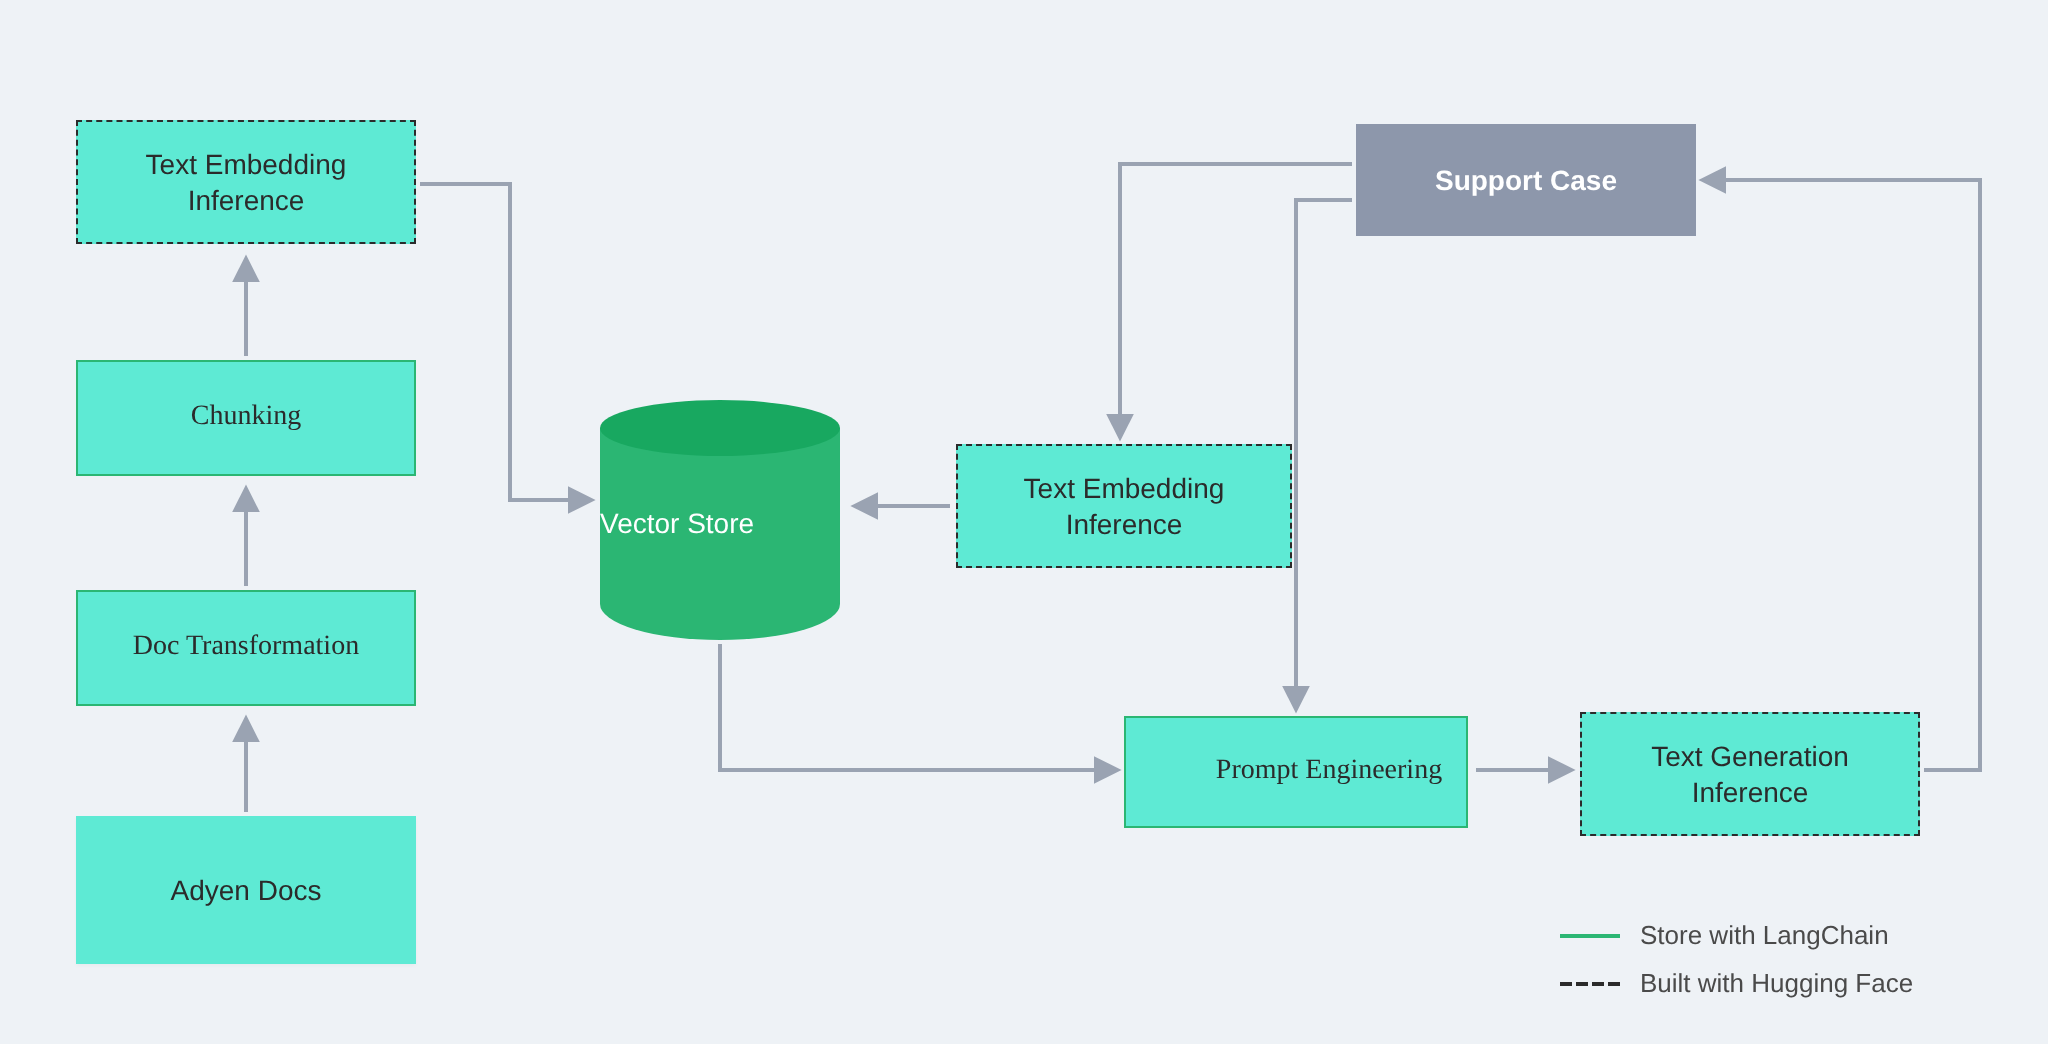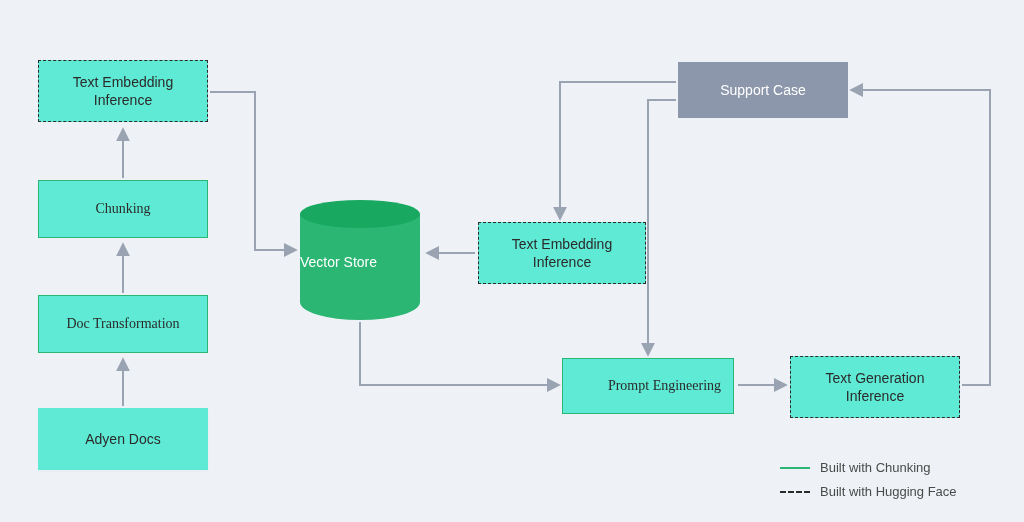--- a/index.html
+++ b/index.html
@@ -75,21 +75,21 @@
     border-top: 2px solid #2bb673;
   }
   .legend .swatch-hf {
     width: 30px; height: 0;
     border-top: 2px dashed #2b2b2b;
   }
 </style>
 </head>
 <body>
 
-<div class="box plain" style="left:38px; top:408px; width:170px; height:62px;">
+<div class="box plain" style="left:38px; top:408px; width:170px; height:74px;">
   <span>Adyen Docs</span>
 </div>
 
 <div class="box lc" style="left:38px; top:295px; width:170px; height:58px;">
   <span>Doc Transformation</span>
 </div>
 
 <div class="box lc" style="left:38px; top:180px; width:170px; height:58px;">
   <span>Chunking</span>
 </div>
@@ -103,36 +103,36 @@
   <div class="cyl-body"></div>
   <div class="cyl-top"></div>
   <div class="cyl-label">Vector Store</div>
 </div>
 
 <div class="box hf" style="left:478px; top:222px; width:168px; height:62px; white-space:pre-line;">
   <span>Text Embedding
 Inference</span>
 </div>
 
-<div class="box support" style="left:678px; top:62px; width:170px; height:56px;">
+<div class="box support" style="left:678px; top:62px; width:170px; height:56px;font-weight:bold;">
   <span>Support Case</span>
 </div>
 
 <div class="box lc" style="left:562px; top:358px; width:172px; height:56px;padding-left:43px;">
   <span>Prompt Engineering</span>
 </div>
 
 <div class="box hf" style="left:790px; top:356px; width:170px; height:62px; white-space:pre-line;">
   <span>Text Generation
 Inference</span>
 </div>
 
 <div class="legend" style="left:780px; top:460px;">
   <span class="swatch-lc"></span>
-  <span>Built with Chunking</span>
+  <span>Store with LangChain</span>
 </div>
 <div class="legend" style="left:780px; top:484px;">
   <span class="swatch-hf"></span>
   <span>Built with Hugging Face</span>
 </div>
 
 <svg class="arrows">
   <defs>
     <marker id="arrow" viewBox="0 0 10 10" refX="8" refY="5" markerWidth="7" markerHeight="7" orient="auto-start-reverse">
       <path d="M 0 0 L 10 5 L 0 10 z" fill="#9aa3b2"></path>

